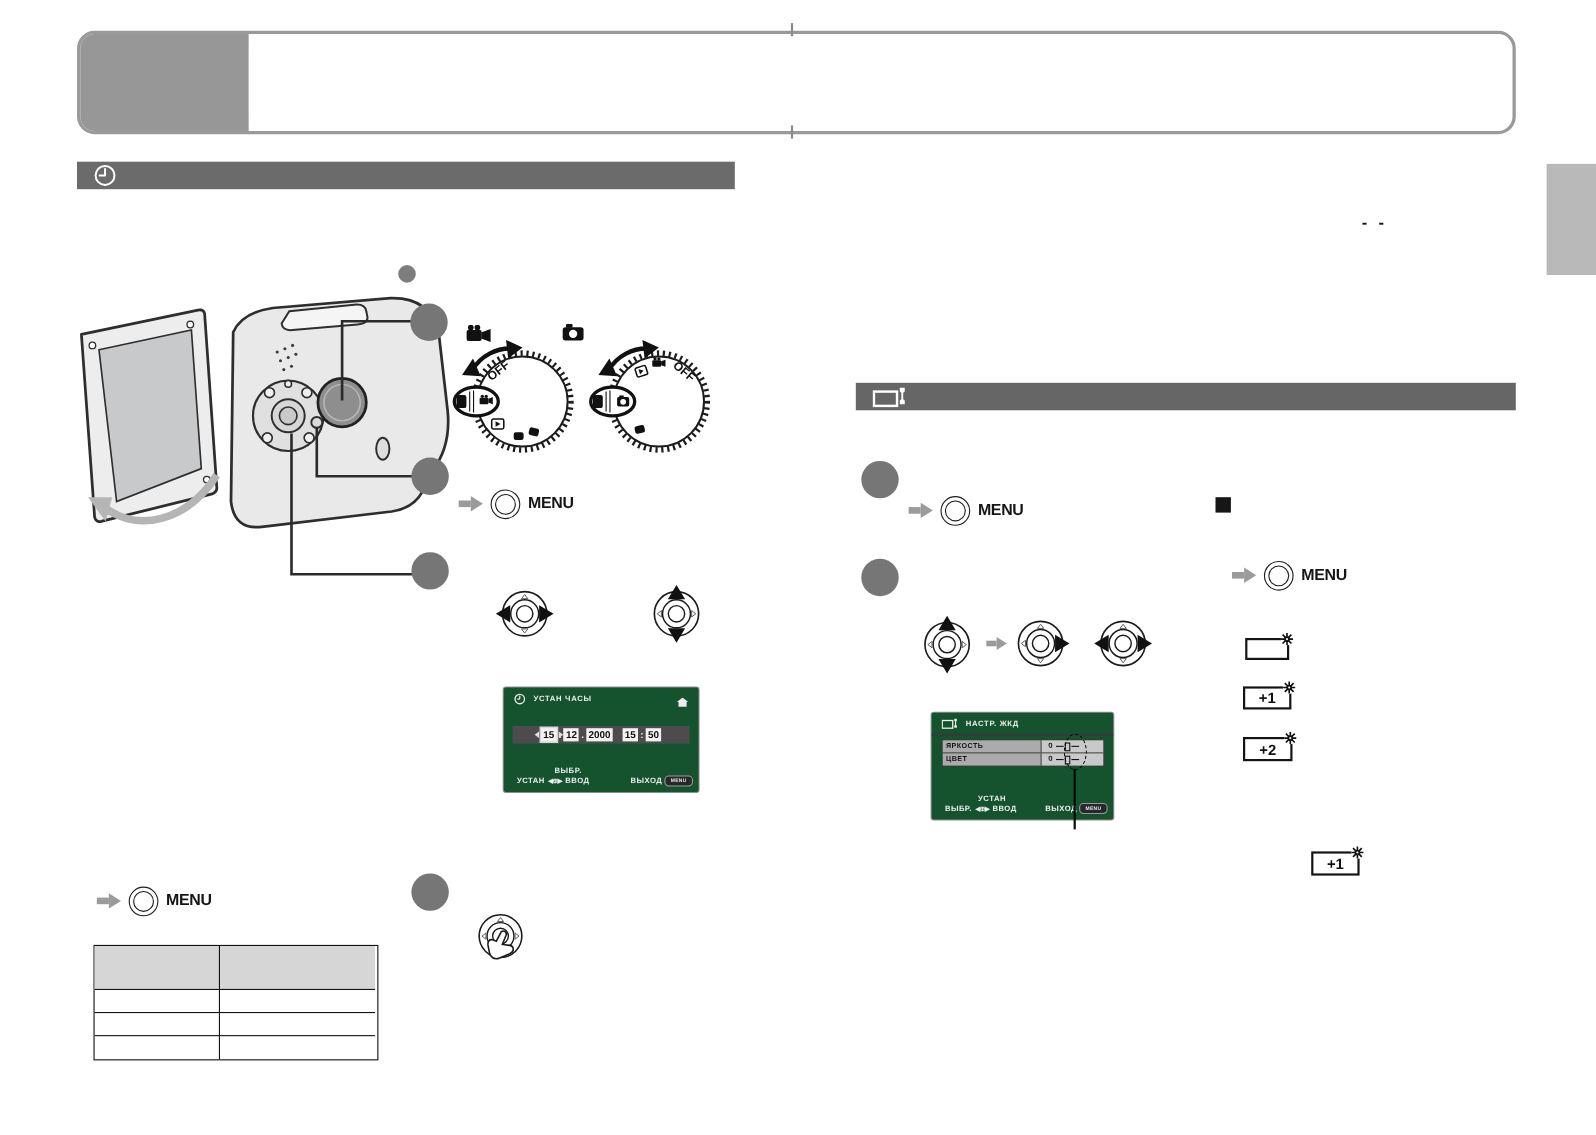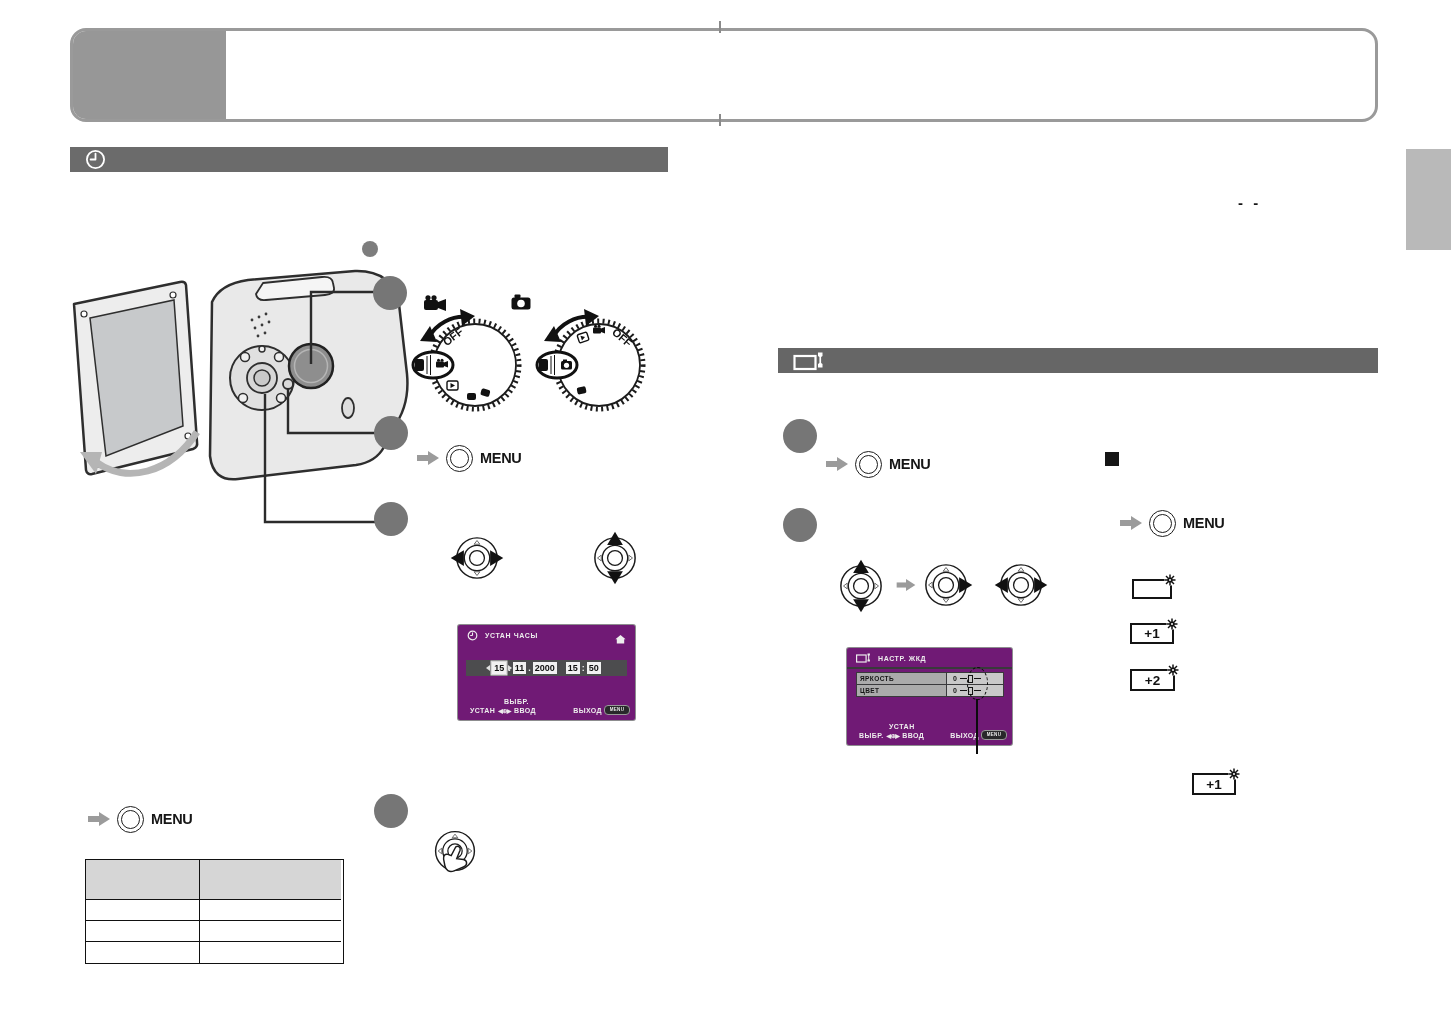--- a/index.html
+++ b/index.html
@@ -34,21 +34,21 @@
     display:flex;align-items:center;justify-content:center;box-sizing:border-box;flex:none;background:#fff}
   .menu-btn::before{content:"";width:19px;height:19px;border:1.3px solid #1d1d1d;border-radius:50%;box-sizing:border-box}
   .menu-lbl{font-size:14.5px;font-weight:700;color:#161616;letter-spacing:-.3px}
 
   
   .blbox{position:relative;border:2.2px solid #141414;background:#fff;display:flex;align-items:center;
     justify-content:center;font-weight:700;font-size:13.5px;color:#111;box-sizing:border-box}
   .sunpos{position:absolute;top:-7px;right:-6px}
 
   
-  .screen{background:#701a75;color:#ededed;font-weight:700;border-radius:2px;box-shadow:0 0 0 1px #8d8d8f}
+  .screen{background:#14532d;color:#ededed;font-weight:700;border-radius:2px;box-shadow:0 0 0 1px #8d8d8f}
   .scr-title{position:absolute;top:5px;left:9px;display:flex;align-items:center;gap:7px;
     font-size:7px;letter-spacing:.6px;white-space:nowrap}
   .scr-home{position:absolute;top:5px;right:9px}
   .divider{position:absolute;left:0;right:0;height:1.5px;background:#39393b}
 
   .date-strip{position:absolute;top:35px;left:8px;right:8px;height:16px;background:#4c4c4e;
     display:flex;align-items:center;justify-content:center;gap:2px}
   .dbox{background:#f1f1f1;color:#111;font-size:9px;font-weight:700;height:12px;line-height:12px;
     padding:0 2px;position:relative}
   .dbox.sel{box-shadow:0 0 0 1.5px #d8d8d8}
@@ -268,21 +268,21 @@
     <span>УСТАН ЧАСЫ</span>
   </div>
   <span class="scr-home">
     <svg width="11" height="9" viewBox="0 0 11 9">
         <path d="M5.5,0 L10.6,4.2 H9.2 V8.6 H1.8 V4.2 H0.4 Z" fill="#ededed"></path>
       </svg>
   </span>
   <div class="date-strip">
     <span class="dbox sel">15</span>
     <span class="dsep">.</span>
-    <span class="dbox">11</span>
+    <span class="dbox">12</span>
     <span class="dsep">.</span>
     <span class="dbox">2000</span>
     <span class="dgap"></span>
     <span class="dbox">15</span>
     <span class="dsep">:</span>
     <span class="dbox">50</span>
   </div>
   <div class="f1" style="left:46px">ВЫБР.</div>
   <div class="f2">
     <span>УСТАН</span>

